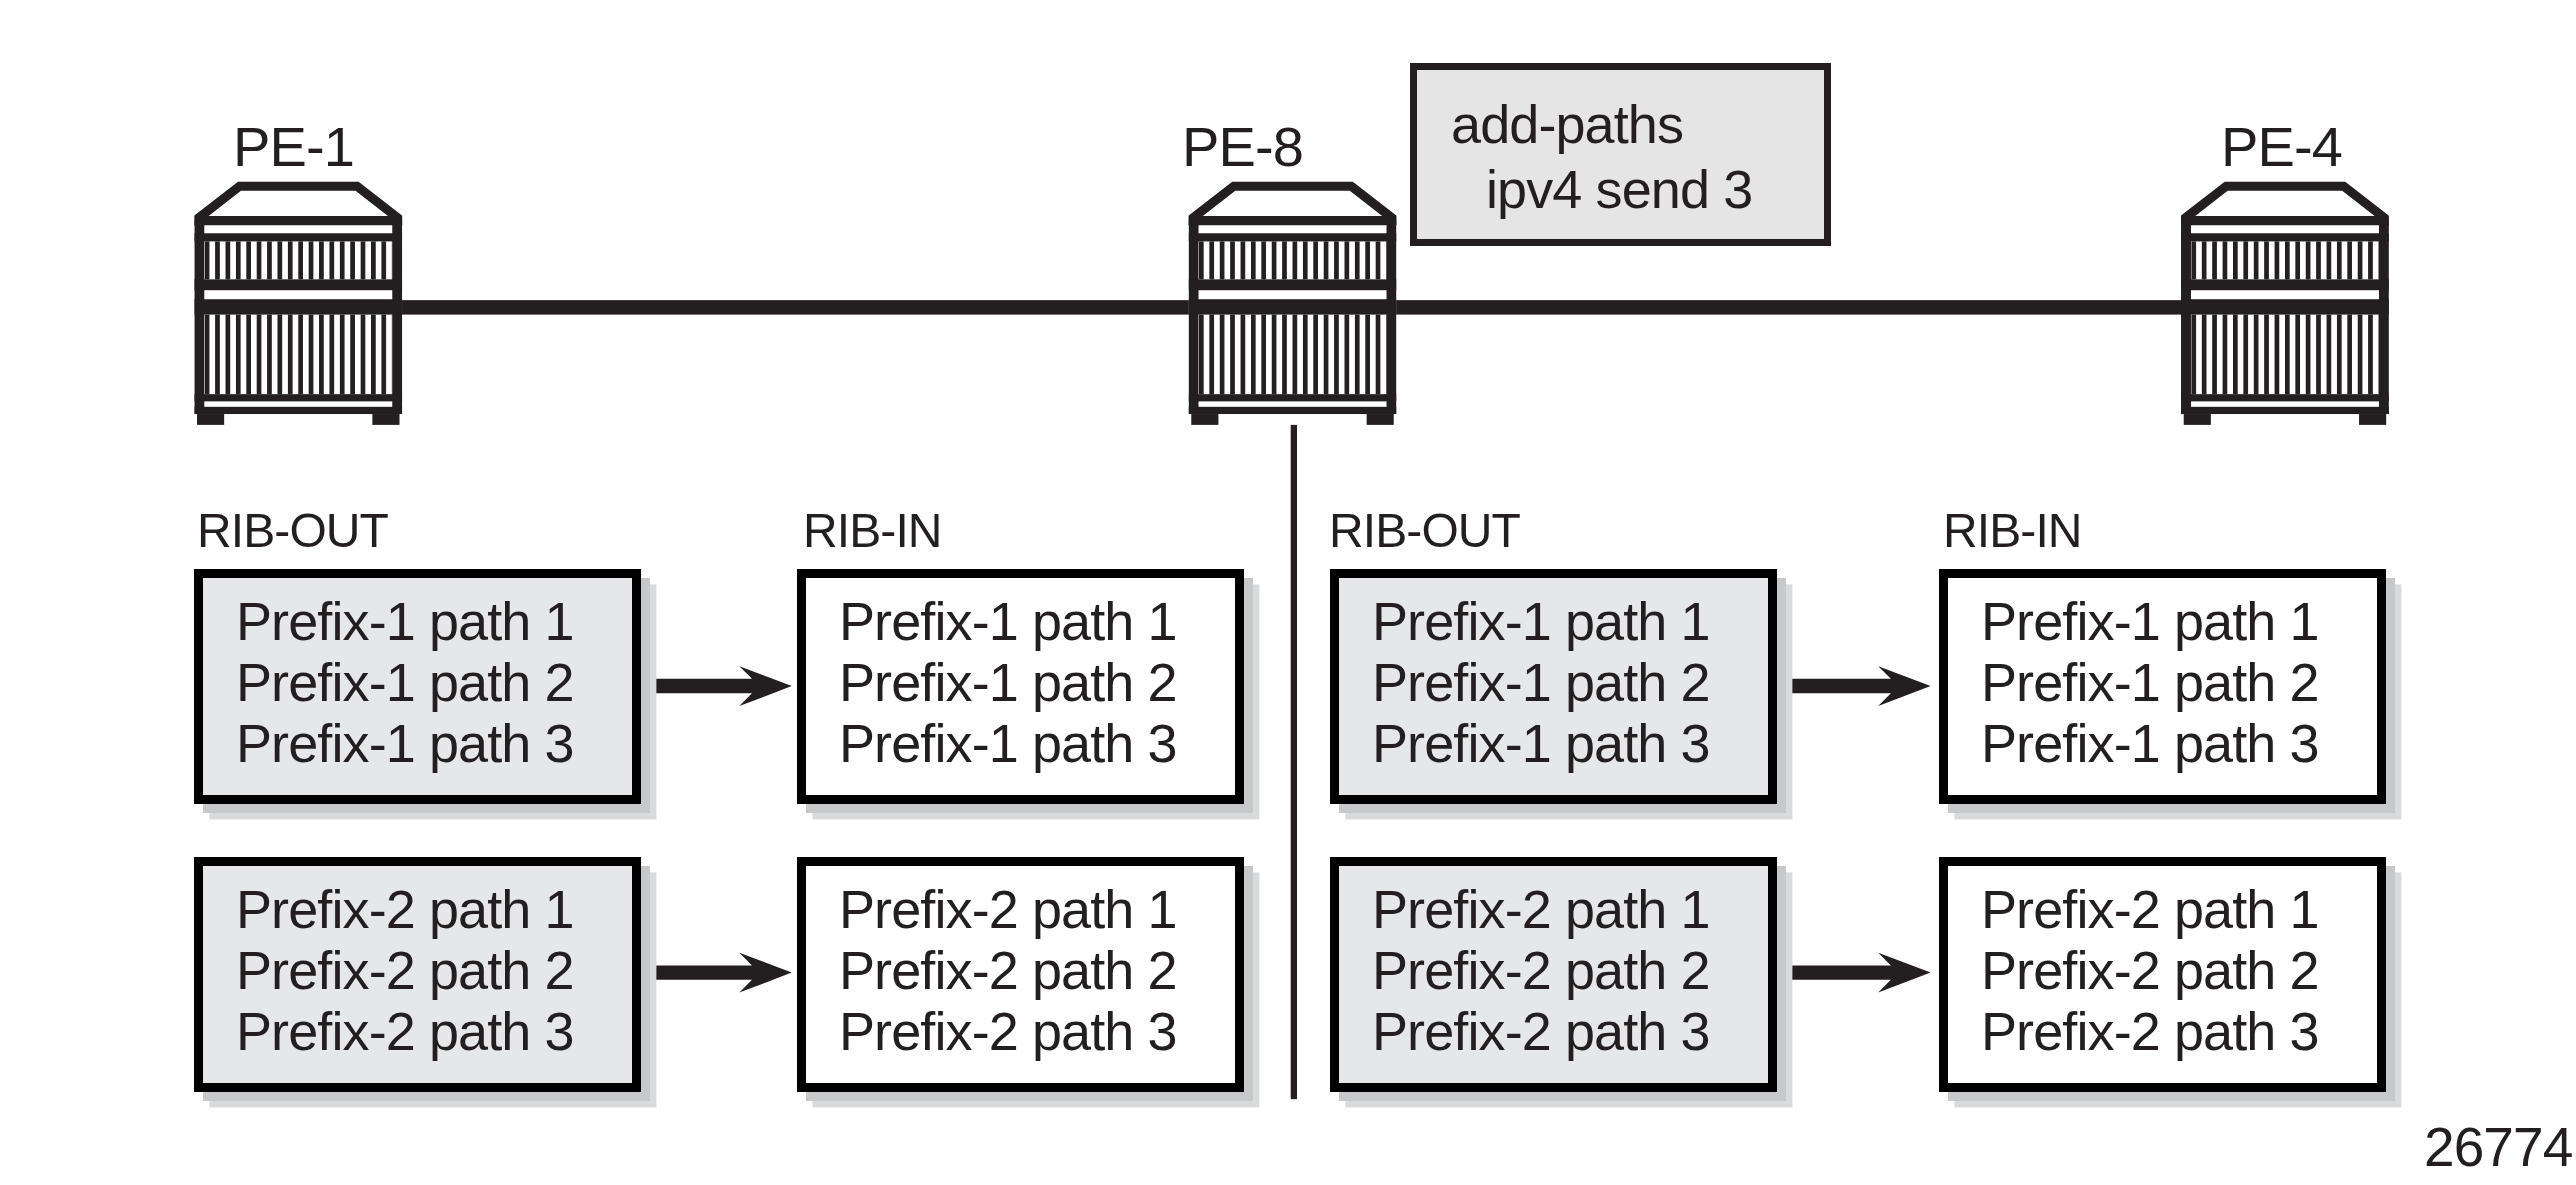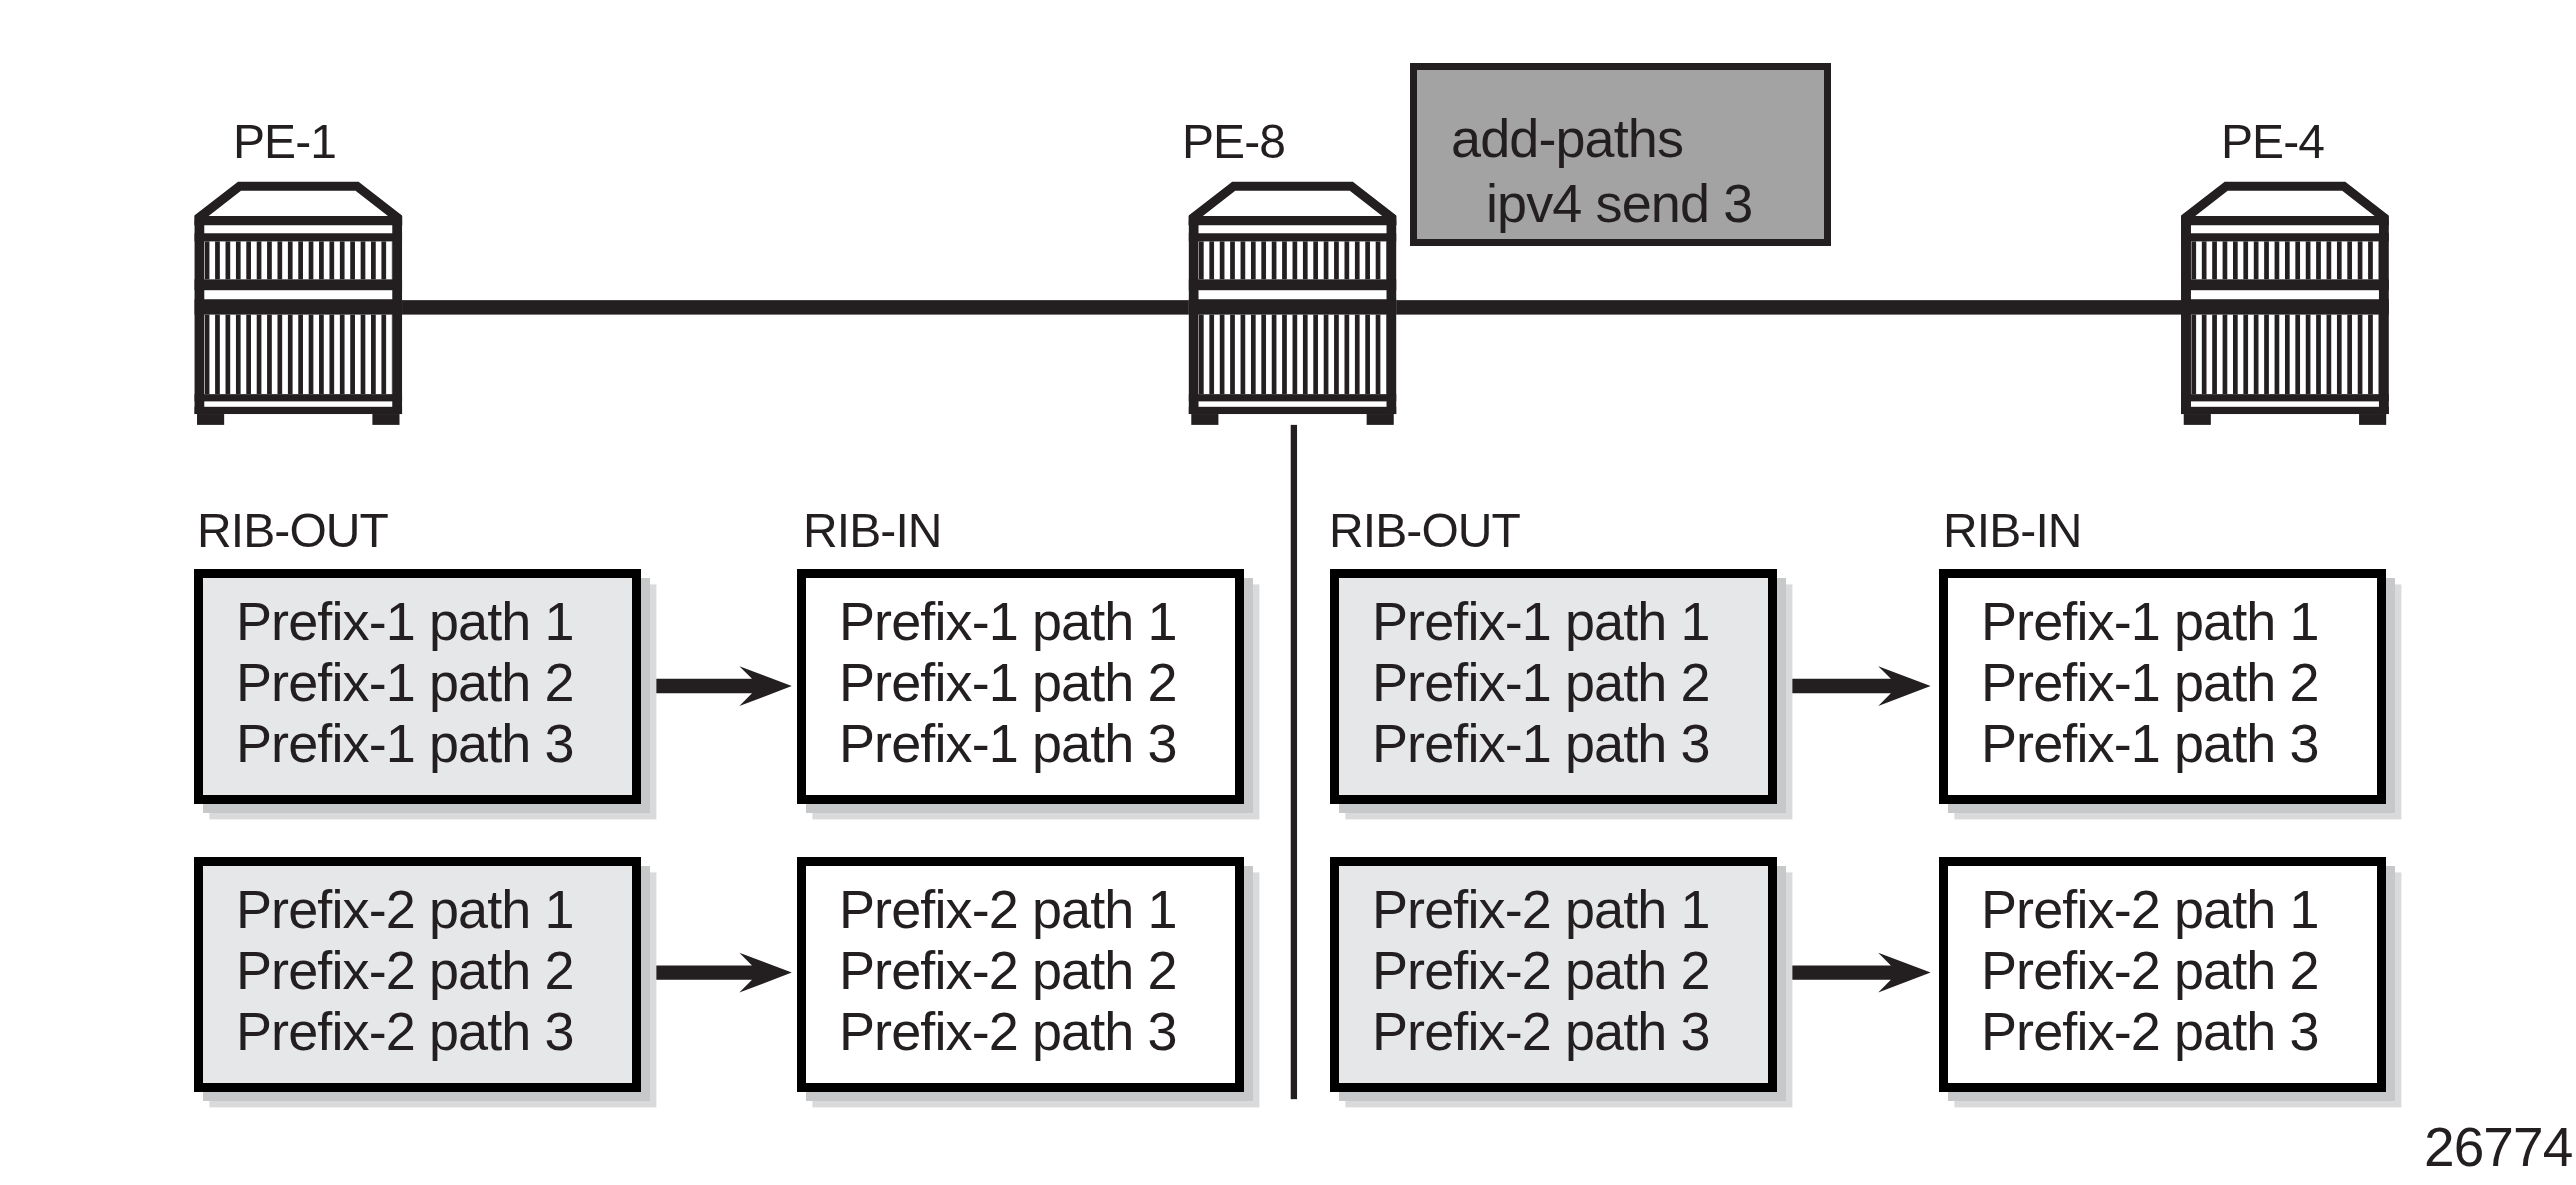--- a/index.html
+++ b/index.html
@@ -3,36 +3,36 @@
 <meta charset="utf-8">
 <style>
   html,body{margin:0;padding:0;background:#ffffff;}
   .canvas{
     position:relative;width:2576px;height:1186px;background:#ffffff;overflow:hidden;
     font-family:"Liberation Sans","DejaVu Sans",sans-serif;color:#231f20;
   }
   .abs{position:absolute;}
   svg.layer{position:absolute;left:0;top:0;z-index:1;}
   .txt{z-index:3;}
-  .node-label{font-size:48px;font-weight:400;letter-spacing:-0.9px;white-space:nowrap;}
+  .node-label{font-size:56px;font-weight:400;letter-spacing:-0.9px;white-space:nowrap;}
   .rib-label{font-size:48px;font-weight:400;letter-spacing:-0.9px;white-space:nowrap;}
   .pbox{
     z-index:2;width:447px;height:235px;box-sizing:border-box;
     border:9px solid #000000;
     box-shadow:9px 9px 0 0 #c6c8ca, 15.4px 15.4px 0 0 #d9dadb;
     padding:12.7px 0 0 33px;
     font-size:54px;line-height:61px;letter-spacing:-0.9px;white-space:nowrap;
   }
   .pbox.gray{background:#e6e7e8;}
   .pbox.white{background:#ffffff;}
   .pline{height:61px;}
   .note{
     z-index:2;width:421px;height:183px;box-sizing:border-box;
-    border:7.2px solid #231f20;background:#a3a3a3;
-    padding-top:36px;font-size:54px;line-height:65px;letter-spacing:-0.9px;white-space:nowrap;
+    border:7.2px solid #231f20;background:#e5e5e5;
+    padding-top:22px;font-size:54px;line-height:65px;letter-spacing:-0.9px;white-space:nowrap;
   }
   .note .l1{margin-left:34px;}
   .note .l2{margin-left:69px;font-weight:400;}
   .fignum{font-size:55px;letter-spacing:-0.9px;}
 </style>
 </head>
 <body>
 
 <div class="canvas">
 

